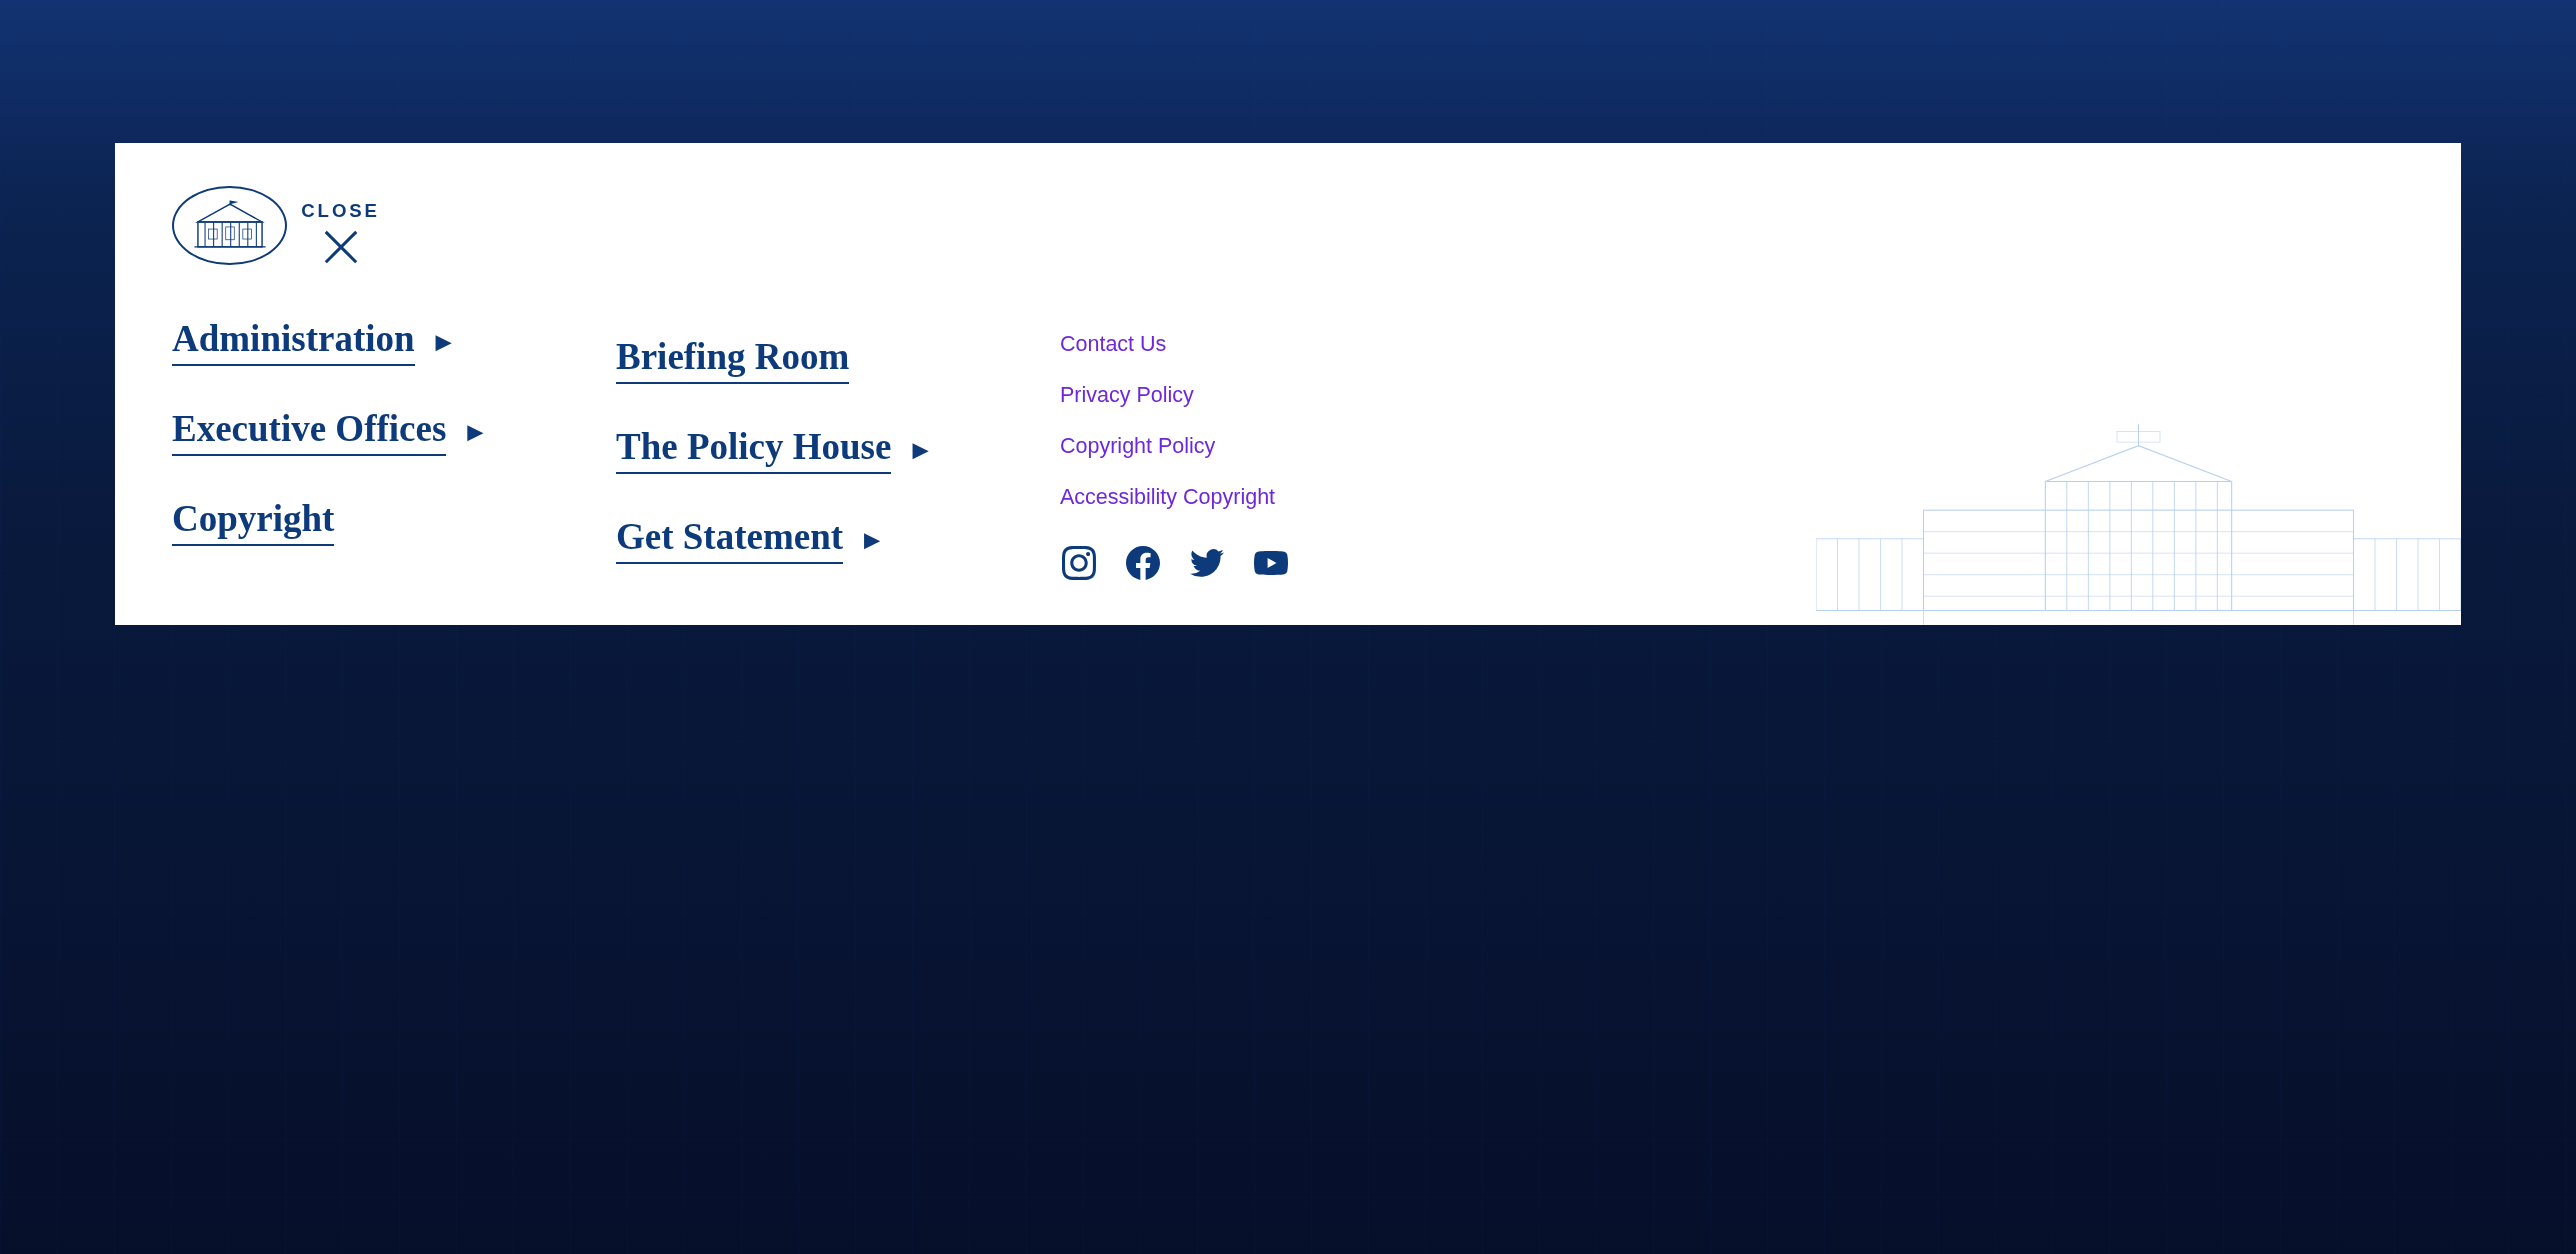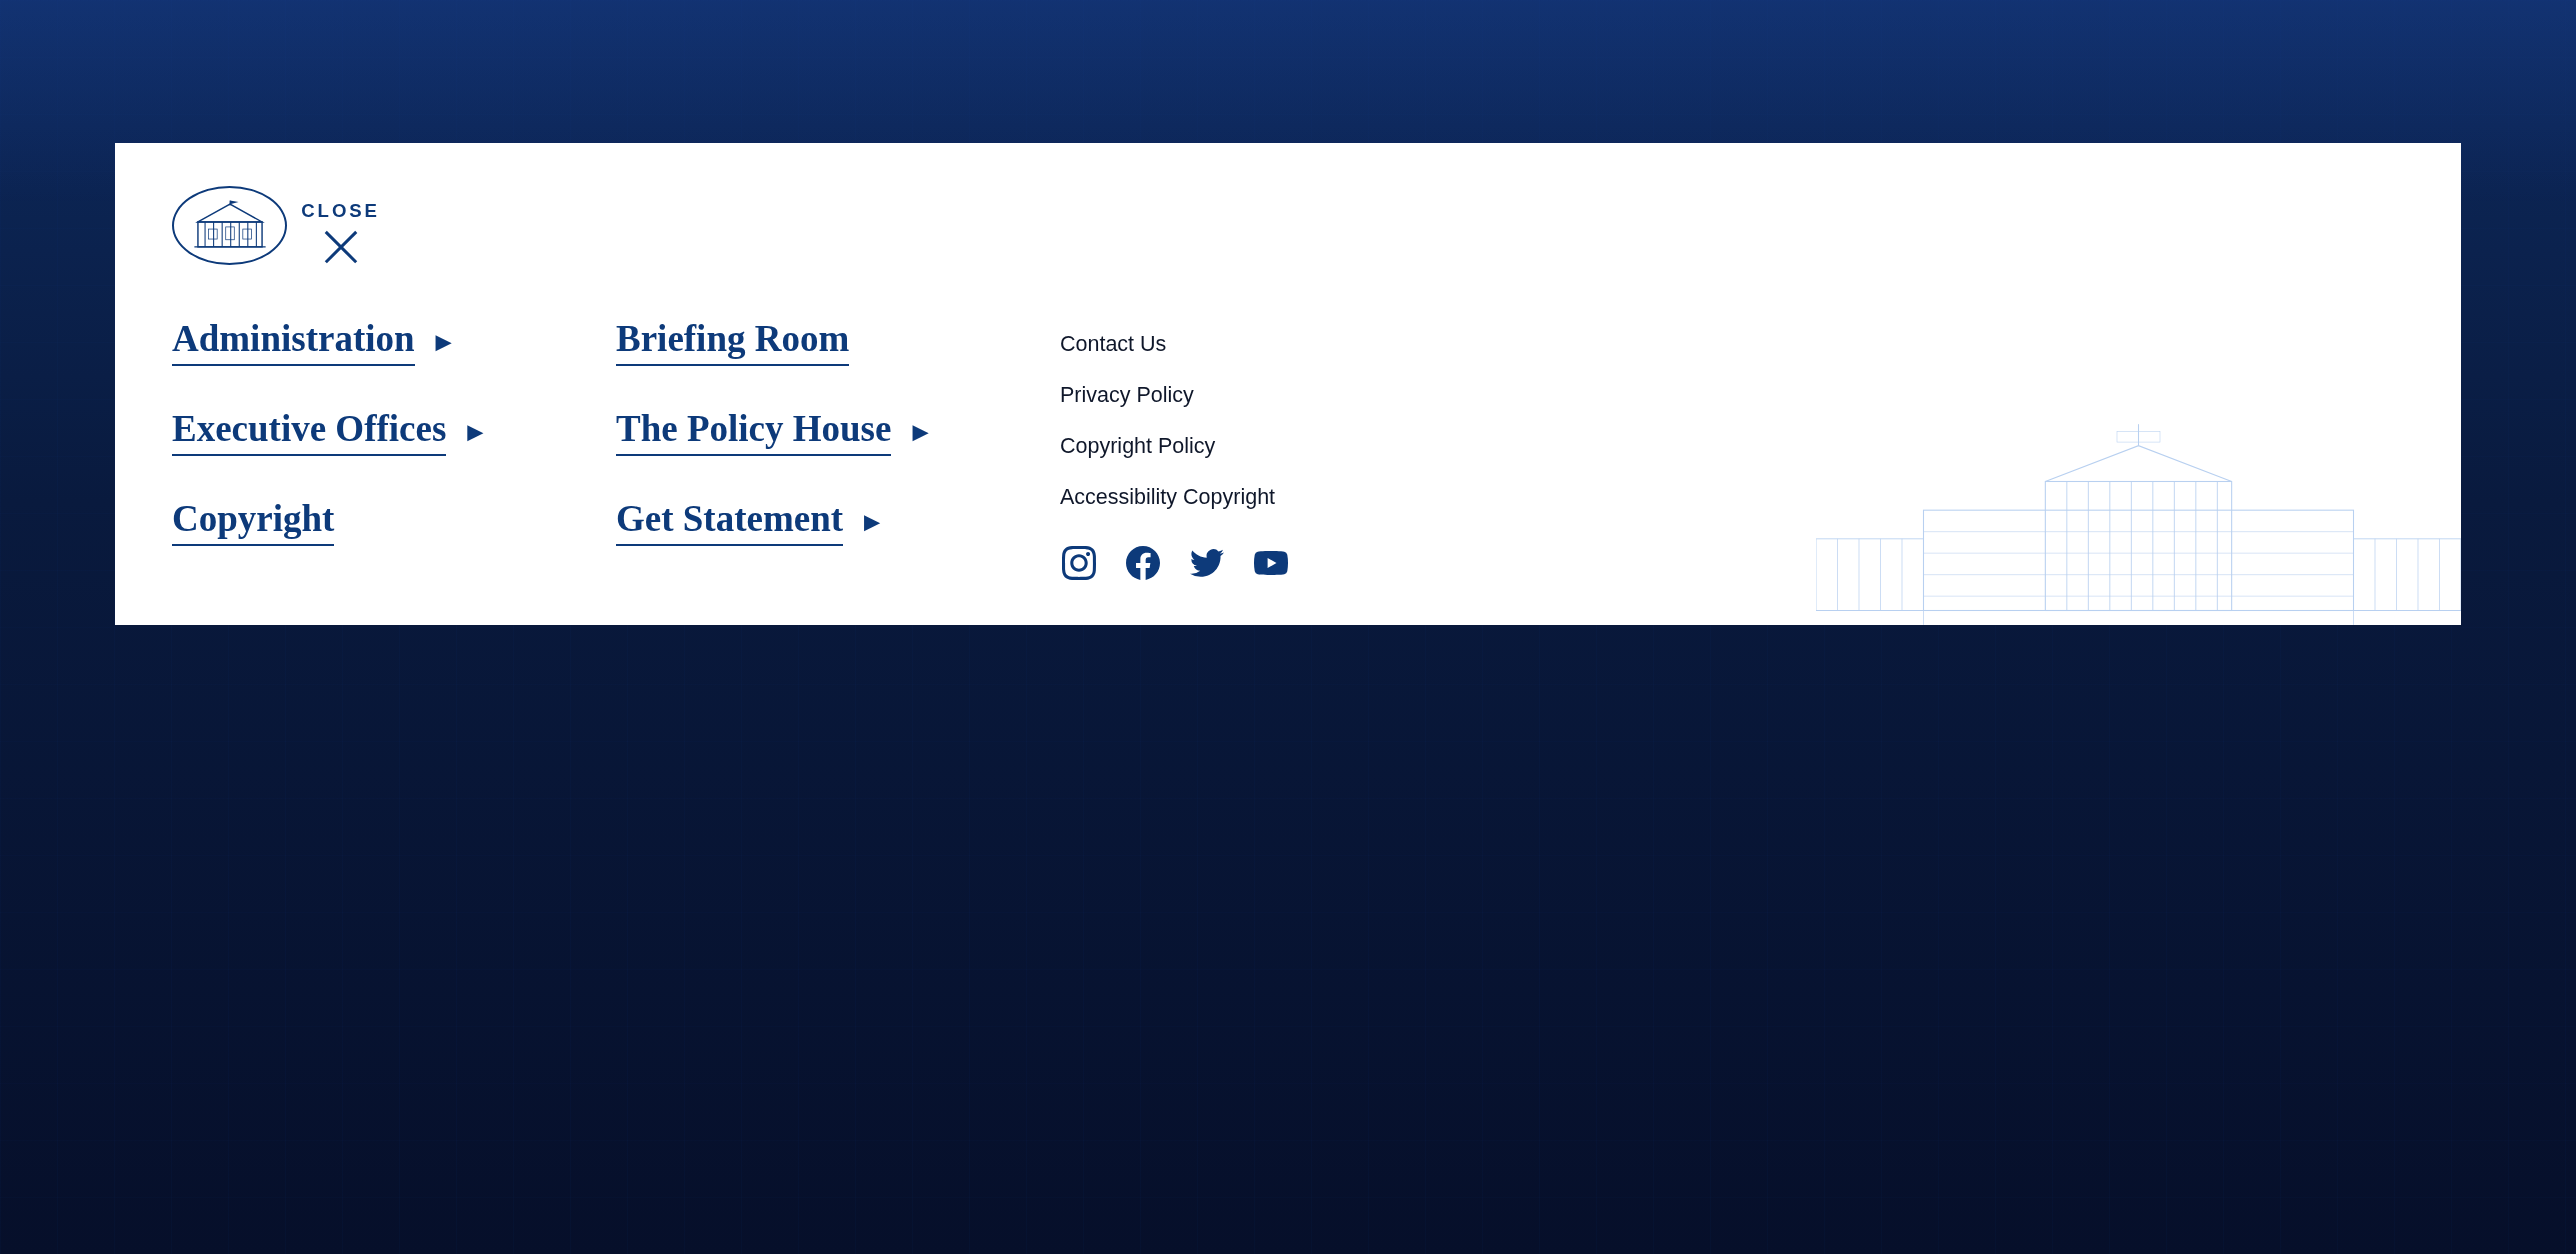--- a/index.html
+++ b/index.html
@@ -159,20 +159,21 @@
       flex-direction: column;
       gap: 43px;
     }
 
     
     .nav-col-middle {
       flex: 0 0 444px;
       display: flex;
       flex-direction: column;
       gap: 43px;
+      justify-content: center;
     }
 
     
     .nav-col-espanol {
       flex: 0 0 287px;
       display: flex;
       flex-direction: column;
     }
 
     
@@ -218,21 +219,21 @@
       color: #0d3a7a;
       border-bottom: 2.1px solid #0d3a7a;
       padding-bottom: 4.3px;
       cursor: pointer;
     }
 
     
     .right-link {
       font-family: Arial, sans-serif;
       font-size: 21.5px;
-      color: #0f172a;
+      color: #6d28d9;
       text-decoration: none;
       cursor: pointer;
       padding: 13px 0;
       display: block;
     }
 
     
     .social-row {
       display: flex;
       gap: 27px;

